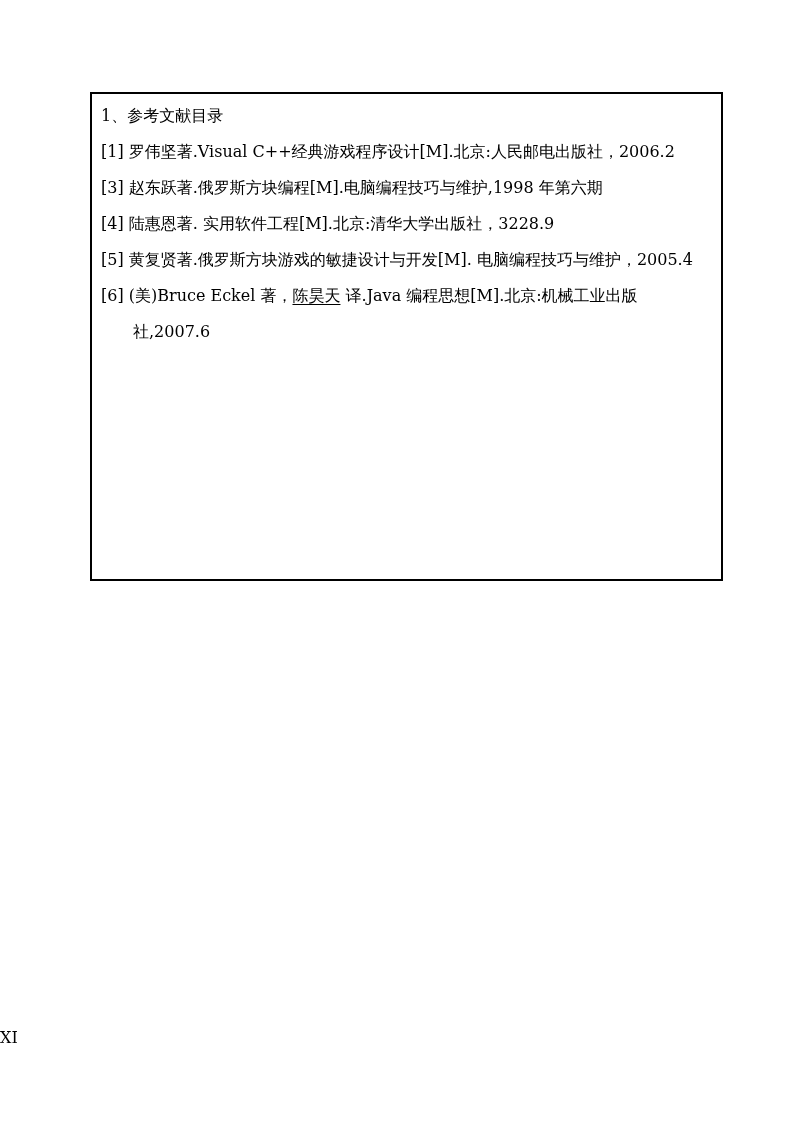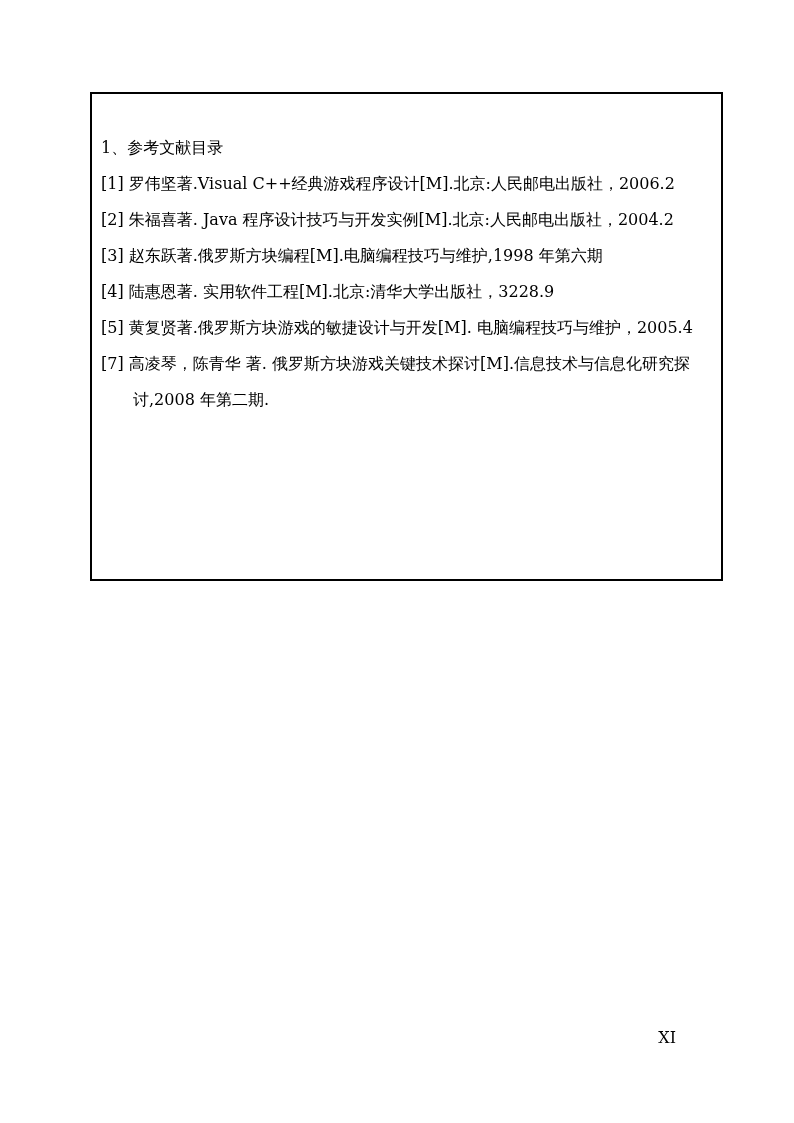--- a/index.html
+++ b/index.html
@@ -22,55 +22,53 @@
     left: 90px; top: 92px;
     width: 633px; height: 489px;
     border: 2px solid #000000;
     background: #ffffff;
     padding: 4px 8px 0 9px;
   }
   .box-title {
     font-size: 16px;
     line-height: 36px;
     white-space: nowrap;
-    margin-top: 32px;
   }
   .ref-item {
     font-size: 16px;
     line-height: 36px;
     padding-left: 2em;
     text-indent: -2em;
     text-align: left;
   }
   .ref-item.tight {
     line-height: 31px;
   }
   .ref-seg { text-decoration: none; }
   .ref-seg.underline { text-decoration: underline; text-underline-offset: 3px; }
   .page-number {
     position: absolute;
     left: 0; top: 1028px;
     width: 676px;
-    text-align: right;
+    text-align: left;
     font-size: 16px;
     line-height: 20px;
   }
 </style>
 </head>
 <body>
 
 <div class="page">
 
   <div class="ref-box">
     <p class="box-title">1、参考文献目录</p>
     <div id="reference-list">
         <p class="ref-item"><span class="ref-seg">[1] 罗伟坚著.Visual C++经典游戏程序设计[M].北京:人民邮电出版社，2006.2</span></p>
-        <p class="ref-item"><span class="ref-seg">[2] 朱福喜著. Java 程序设计技巧与开发实例[M].北京:人民邮电出版社，2004.2</span></p>
         <p class="ref-item"><span class="ref-seg">[3] 赵东跃著.俄罗斯方块编程[M].电脑编程技巧与维护,1998 年第六期</span></p>
         <p class="ref-item"><span class="ref-seg">[4] 陆惠恩著. 实用软件工程[M].北京:清华大学出版社，3228.9</span></p>
         <p class="ref-item"><span class="ref-seg">[5] 黄复贤著.俄罗斯方块游戏的敏捷设计与开发[M]. 电脑编程技巧与维护，2005.4</span></p>
-        <p class="ref-item"><span class="ref-seg">[7] 高凌琴，陈青华 著. 俄罗斯方块游戏关键技术探讨[M].信息技术与信息化研究探讨,2008 年第二期.</span></p>
+        <p class="ref-item"><span class="ref-seg">[6] (美)Bruce Eckel 著，</span><span class="ref-seg underline">陈昊天</span><span class="ref-seg"> 译.Java 编程思想[M].北京:机械工业出版社,2007.6</span></p>
       </div>
   </div>
 
   <div class="page-number">XI</div>
 
 </div>
 
 </body></html>

